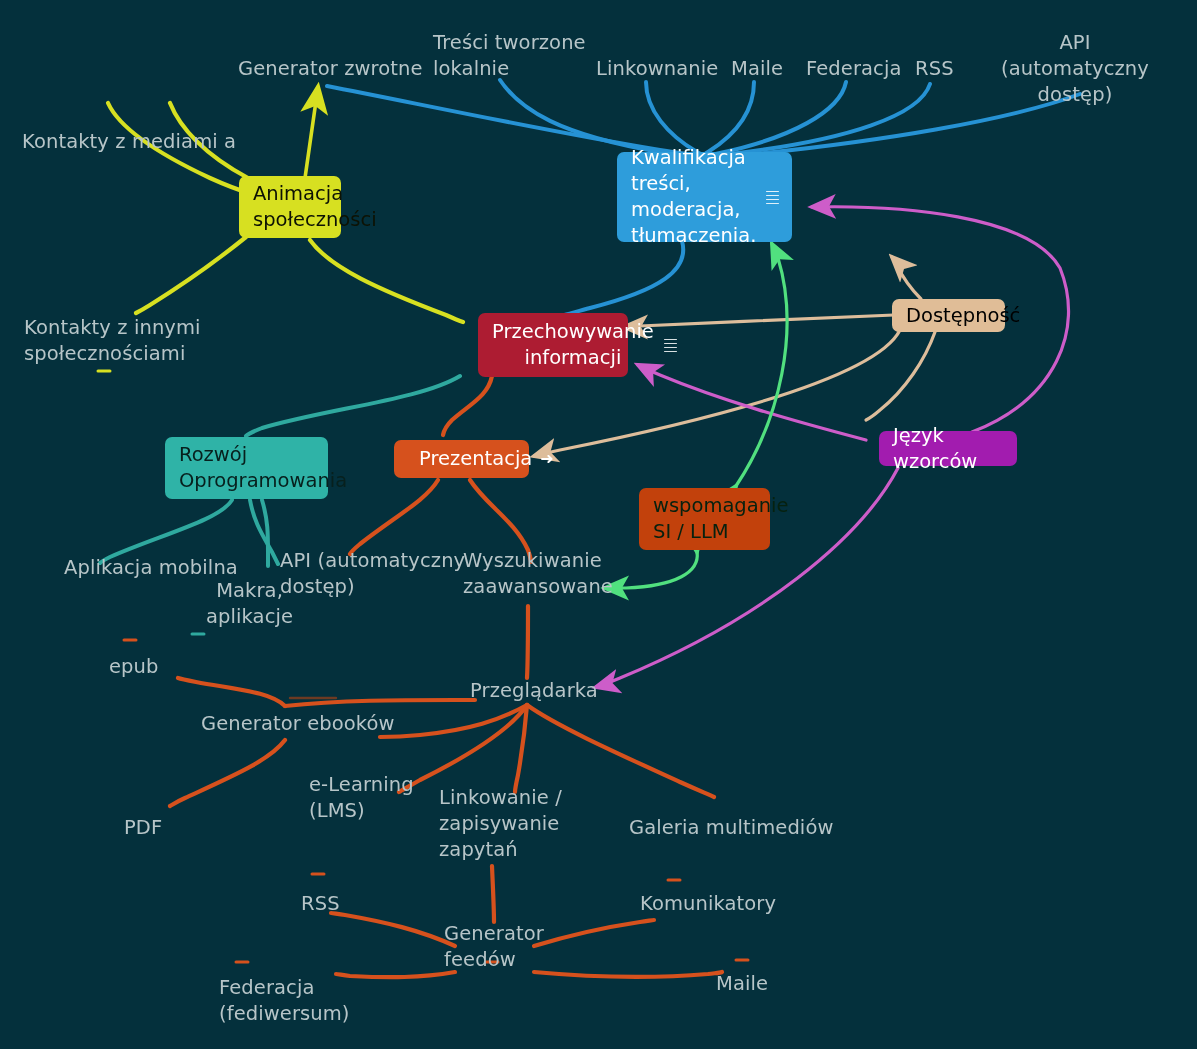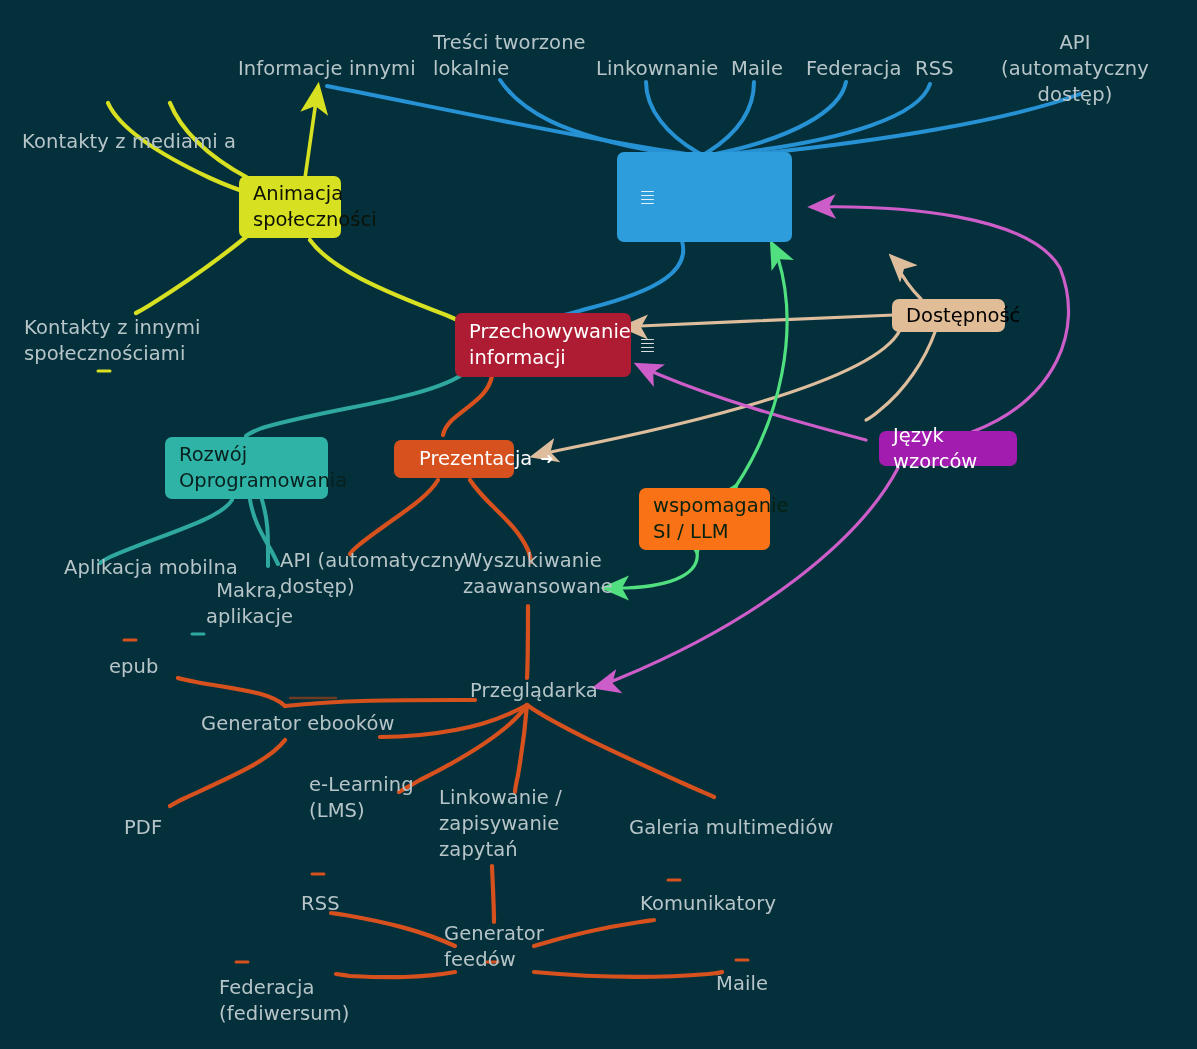--- a/index.html
+++ b/index.html
@@ -60,21 +60,21 @@
   .node .larrow{
     flex:0 0 auto;margin-left:8px;font-size:16px;line-height:1;
   }
 
   
   .n-yellow  {background:#d7e021;color:#0d1204;}
   .n-blue    {background:#2e9ddb;color:#ffffff;}
   .n-red     {background:#ad1c32;color:#ffffff;}
   .n-teal    {background:#2fb3a7;color:#07201d;}
   .n-orange  {background:#d6511d;color:#ffffff;}
-  .n-green   {background:#f97316;color:#06210f;}
+  .n-green   {background:#c2410c;color:#06210f;}
   .n-tan     {background:#e0bd97;color:#000000;}
   .n-magenta {background:#a21caf;color:#ffffff;margin-left:34px;}
 </style>
 </head>
 <body style="background: rgb(4, 48, 60);">
 
 <div id="canvas">
 
   <svg class="edges" viewBox="0 0 1197 1049">
     <defs>
@@ -172,21 +172,21 @@
         <path d="M668,880 L680,880" stroke="#d6511d"></path>
         <path d="M486,962 L498,962" stroke="#d6511d"></path>
         <path d="M236,962 L248,962" stroke="#d6511d"></path>
         <path d="M736,960 L748,960" stroke="#d6511d"></path>
         <path d="M290,698 L336,698" stroke="#6d3a22" stroke-width="2.4"></path>
       </g>
     </g>
   </svg>
 
   <div class="leaf" style="left:22px;top:82px;margin-top:47px;">Kontakty z mediami  a</div>
-  <div class="leaf" style="left:238px;top:56px;">Informacje innymi</div>
+  <div class="leaf" style="left:238px;top:56px;">Generator zwrotne</div>
   <div class="leaf" style="left:433px;top:30px;">Treści tworzone
 lokalnie</div>
   <div class="leaf" style="left:596px;top:56px;">Linkownanie</div>
   <div class="leaf" style="left:731px;top:56px;">Maile</div>
   <div class="leaf" style="left:806px;top:56px;">Federacja</div>
   <div class="leaf" style="left:915px;top:56px;">RSS</div>
   <div class="leaf c" style="left:966px;top:30px;width:218px;">API
 (automatyczny dostęp)</div>
 
   <div class="leaf" style="left:24px;top:315px;">Kontakty z innymi
@@ -216,35 +216,38 @@
   <div class="leaf" style="left:219px;top:975px;">Federacja
 (fediwersum)</div>
   <div class="leaf" style="left:716px;top:971px;">Maile</div>
 
   <div class="node n-yellow" style="left:239px;top:176px;width:102px;height:62px;">
     <span class="txt">Animacja
 społeczności</span>
   </div>
 
   <div class="node n-blue" style="left:617px;top:152px;width:175px;height:90px;">
+    <span class="txt">Kwalifikacja treści,
+moderacja,
+tłumaczenia.</span>
     <span class="note"><i></i><i></i><i></i><i></i></span>
   </div>
 
-  <div class="node n-red" style="left:455px;top:313px;width:176px;height:64px;">
+  <div class="node n-red" style="left:478px;top:313px;width:150px;height:64px;text-align:center;">
     <span class="txt">Przechowywanie
 informacji</span>
     <span class="note"><i></i><i></i><i></i><i></i></span>
   </div>
 
   <div class="node n-teal" style="left:165px;top:437px;width:163px;height:62px;">
     <span class="txt">Rozwój
 Oprogramowania</span>
   </div>
 
-  <div class="node n-orange" style="left:394px;top:440px;width:120px;height:38px;padding-left:25px;">
+  <div class="node n-orange" style="left:394px;top:440px;width:135px;height:38px;padding-left:25px;">
     <span class="txt">Prezentacja</span>
     <span class="larrow">➜</span>
   </div>
 
   <div class="node n-green" style="left:639px;top:488px;width:131px;height:62px;">
     <span class="txt">wspomaganie
 SI / LLM</span>
   </div>
 
   <div class="node n-tan" style="left:892px;top:299px;width:113px;height:33px;">

